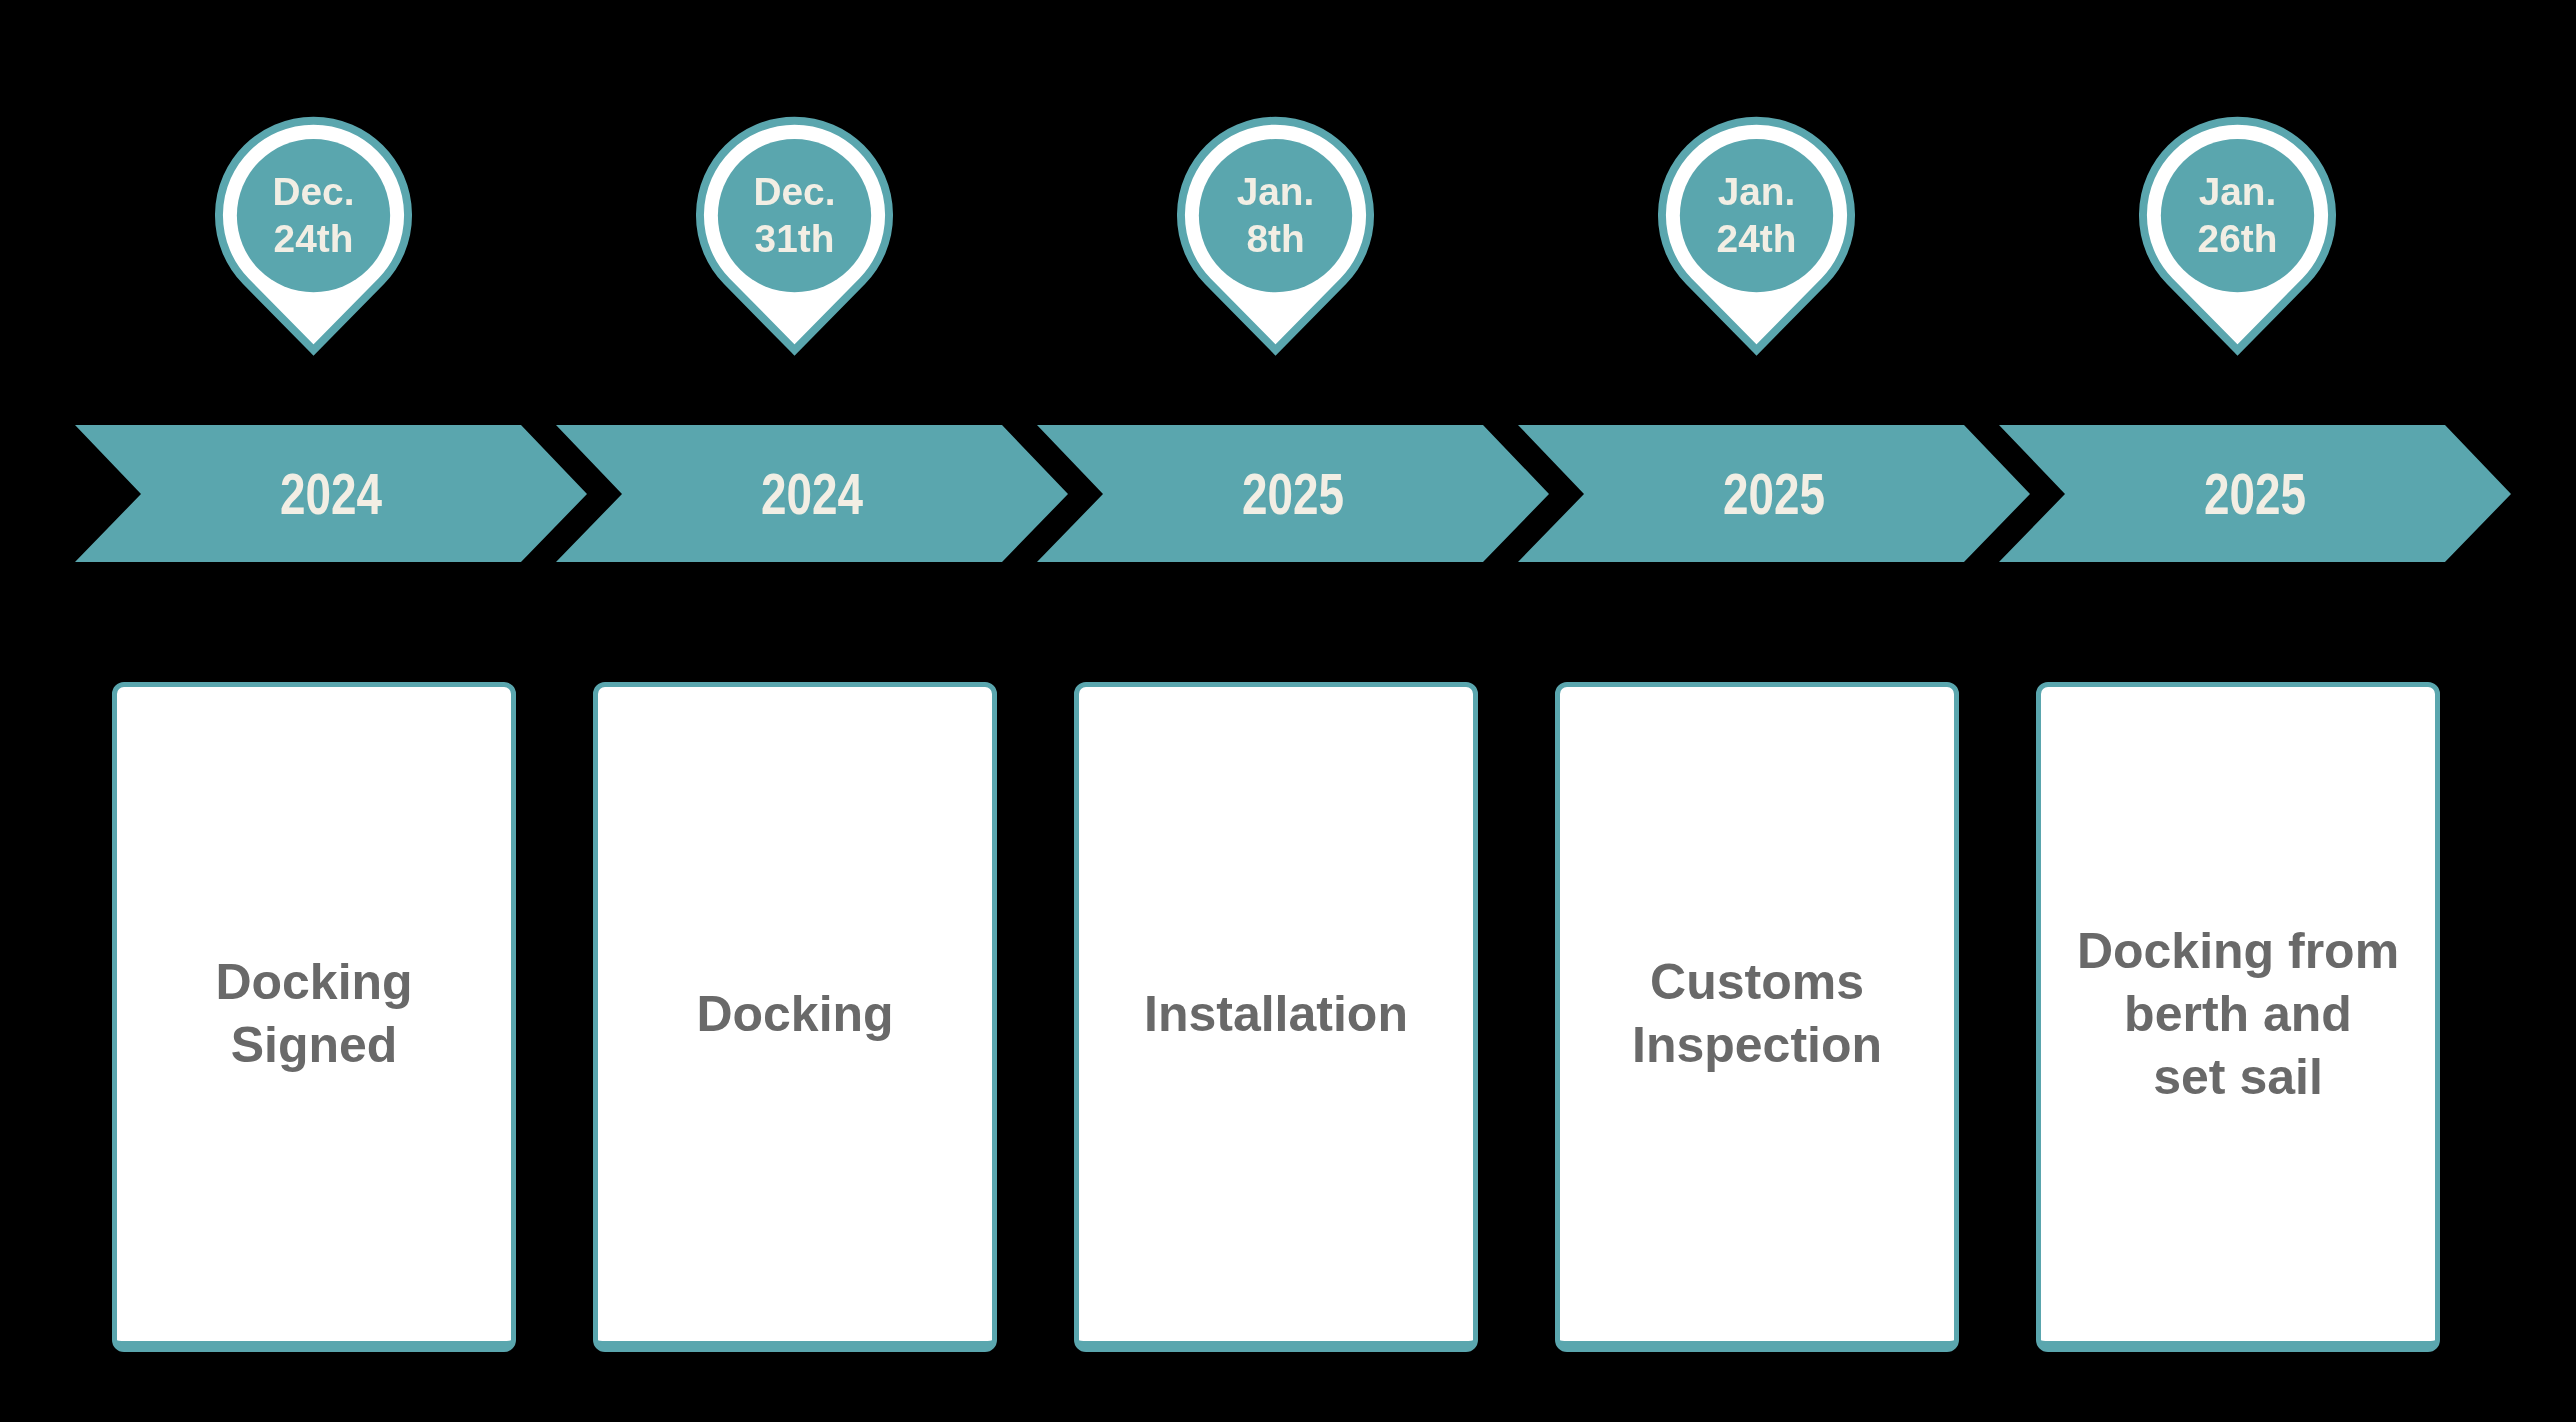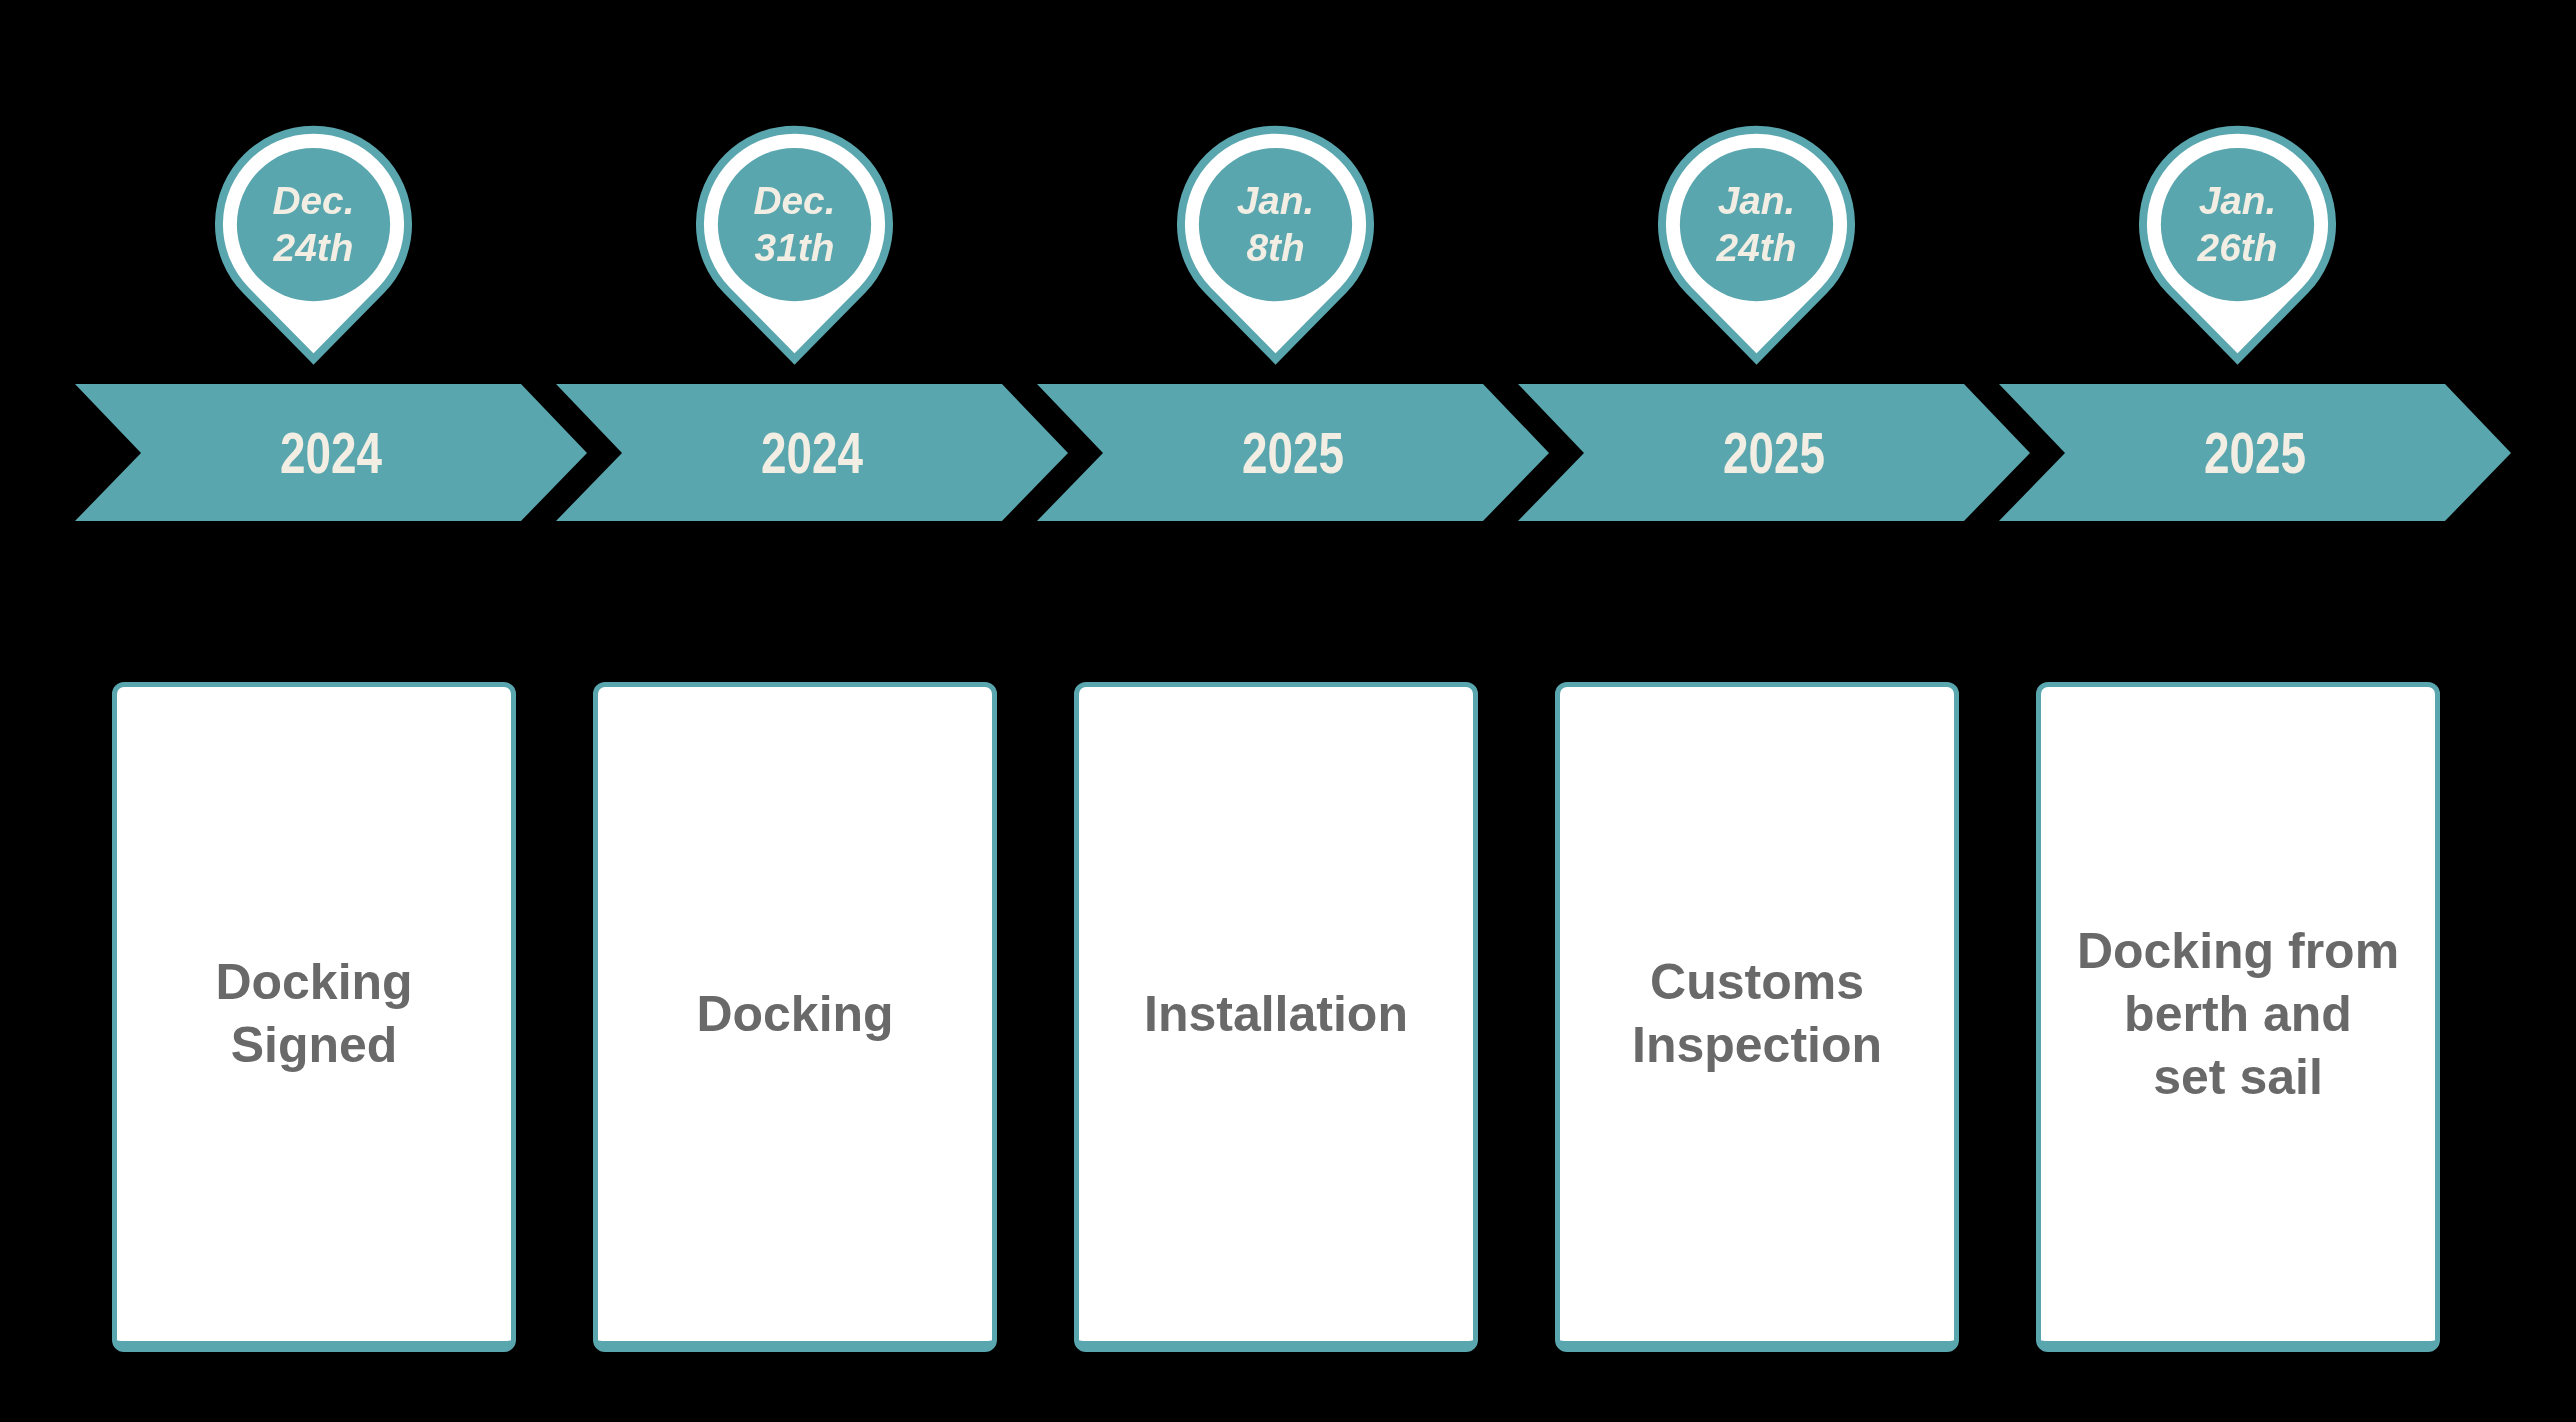--- a/index.html
+++ b/index.html
@@ -12,30 +12,30 @@
   }
   .timeline{position:absolute;inset:0;}
   .stage{position:absolute;top:0;width:512px;height:1422px;}
   .stage:nth-child(1){left:75px;}
   .stage:nth-child(2){left:556px;}
   .stage:nth-child(3){left:1037px;}
   .stage:nth-child(4){left:1518px;}
   .stage:nth-child(5){left:1999px;}
 
   
-  .pin{position:absolute;top:123px;left:134px;width:209px;height:244px;font-style:italic;}
+  .pin{position:absolute;top:114px;left:134px;width:209px;height:244px;}
   .pin svg{display:block;width:209px;height:244px;}
   .pin text{
     font-family:"Liberation Sans", sans-serif;
     font-weight:bold;font-size:39px;fill:#F2EEE4;text-anchor:middle;
   }
 
   
   .arrow{
-    position:absolute;top:384px;left:0;width:512px;height:137px;
+    position:absolute;top:425px;left:0;width:512px;height:137px;
     background:#5AA6AE;
     clip-path:polygon(0 0,446px 0,512px 69px,446px 137px,0 137px,66px 69px);
     display:flex;align-items:center;justify-content:center;
   }
   .year{
     display:inline-block;
     color:#F2EEE4;font-weight:bold;font-size:54px;letter-spacing:0px;
     transform:scale(0.85,1.05);
   }
 

